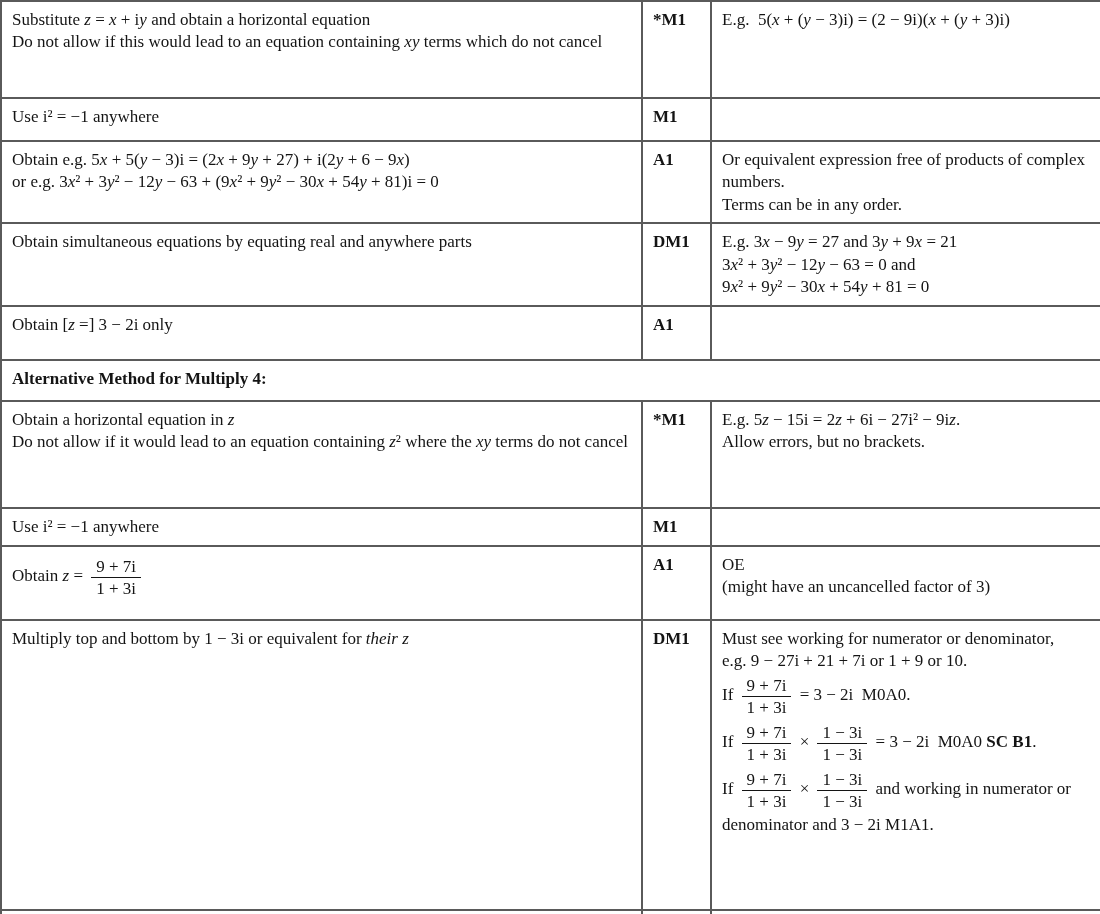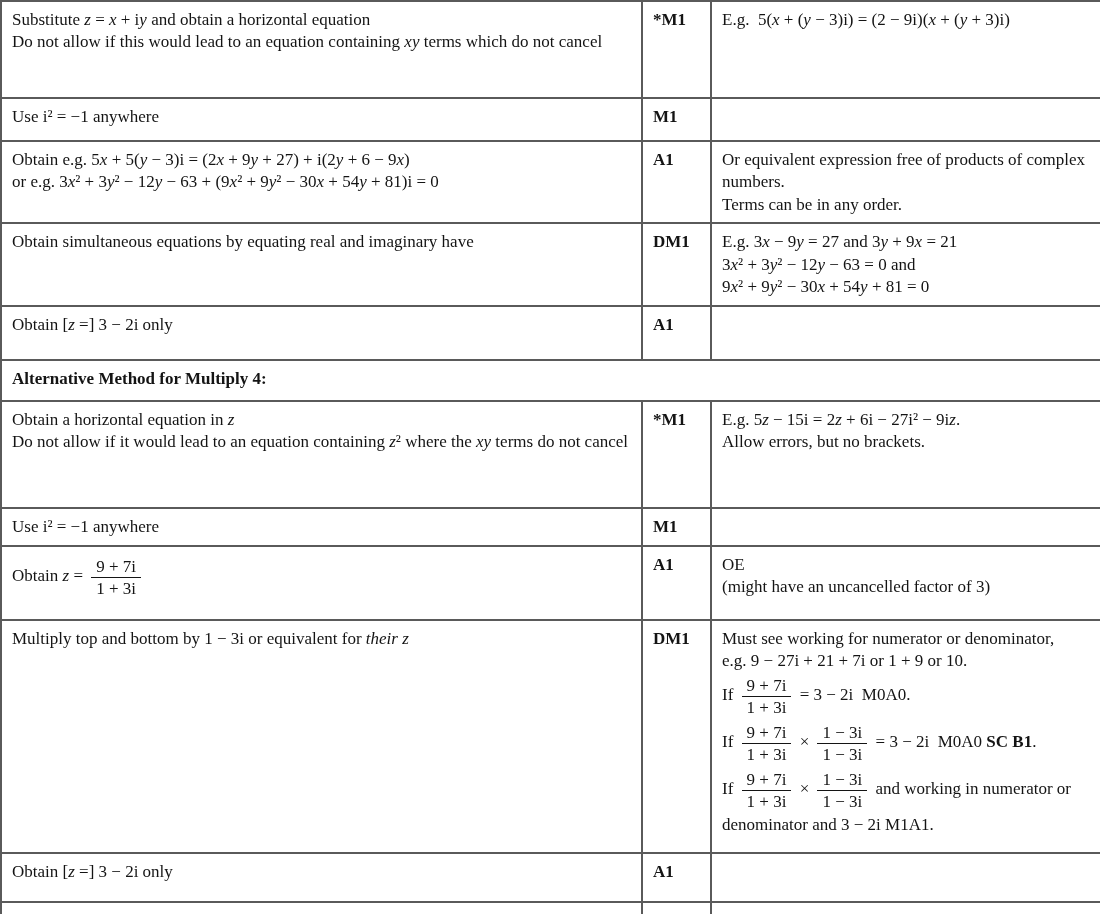--- a/index.html
+++ b/index.html
@@ -83,21 +83,21 @@
         <td class="ans">Use  i² = −1  anywhere</td>
         <td class="mark">M1</td>
         <td class="gui"></td>
       </tr>
       <tr style="height:78px">
         <td class="ans">Obtain e.g.  5<i>x</i> + 5(<i>y</i> − 3)i = (2<i>x</i> + 9<i>y</i> + 27) + i(2<i>y</i> + 6 − 9<i>x</i>)<br>or e.g. 3<i>x</i>² + 3<i>y</i>² − 12<i>y</i> − 63 + (9<i>x</i>² + 9<i>y</i>² − 30<i>x</i> + 54<i>y</i> + 81)i = 0</td>
         <td class="mark">A1</td>
         <td class="gui">Or equivalent expression free of products of complex numbers.<br>Terms can be in any order.</td>
       </tr>
       <tr style="height:80px">
-        <td class="ans">Obtain simultaneous equations by equating real and imaginary have</td>
+        <td class="ans">Obtain simultaneous equations by equating real and anywhere parts</td>
         <td class="mark">DM1</td>
         <td class="gui">E.g. 3<i>x</i> − 9<i>y</i> = 27 and 3<i>y</i> + 9<i>x</i> = 21<br>3<i>x</i>² + 3<i>y</i>² − 12<i>y</i> − 63 = 0 and<br>9<i>x</i>² + 9<i>y</i>² − 30<i>x</i> + 54<i>y</i> + 81 = 0</td>
       </tr>
       <tr style="height:54px">
         <td class="ans">Obtain [<i>z</i> =] 3 − 2i  only</td>
         <td class="mark">A1</td>
         <td class="gui"></td>
       </tr>
       <tr style="height:41px">
         <td class="section" colspan="3">Alternative Method for Multiply 4:</td>
@@ -110,21 +110,21 @@
       <tr style="height:38px">
         <td class="ans">Use  i² = −1  anywhere</td>
         <td class="mark">M1</td>
         <td class="gui"></td>
       </tr>
       <tr style="height:74px">
         <td class="ans">Obtain  <i>z</i> = <span class="fr"><span class="nu">9 + 7i</span><span class="de">1 + 3i</span></span></td>
         <td class="mark">A1</td>
         <td class="gui">OE<br>(might have an uncancelled factor of 3)</td>
       </tr>
-      <tr style="height:233px">
+      <tr style="height:290px">
         <td class="ans">Multiply top and bottom by 1 − 3i or equivalent for <i>their z</i></td>
         <td class="mark">DM1</td>
         <td class="gui">Must see working for numerator or denominator,<br>e.g. 9 − 27i + 21 + 7i or 1 + 9 or 10.<br>If <span class="fr"><span class="nu">9 + 7i</span><span class="de">1 + 3i</span></span> = 3 − 2i&nbsp; M0A0.<br>If <span class="fr"><span class="nu">9 + 7i</span><span class="de">1 + 3i</span></span> × <span class="fr"><span class="nu">1 − 3i</span><span class="de">1 − 3i</span></span> = 3 − 2i&nbsp; M0A0 <b>SC B1</b>.<br>If <span class="fr"><span class="nu">9 + 7i</span><span class="de">1 + 3i</span></span> × <span class="fr"><span class="nu">1 − 3i</span><span class="de">1 − 3i</span></span> and working in numerator or<br>denominator and  3 − 2i  M1A1.</td>
       </tr>
       <tr style="height:49px">
         <td class="ans">Obtain [<i>z</i> =] 3 − 2i  only</td>
         <td class="mark">A1</td>
         <td class="gui"></td>
       </tr>
       <tr style="height:40px">

